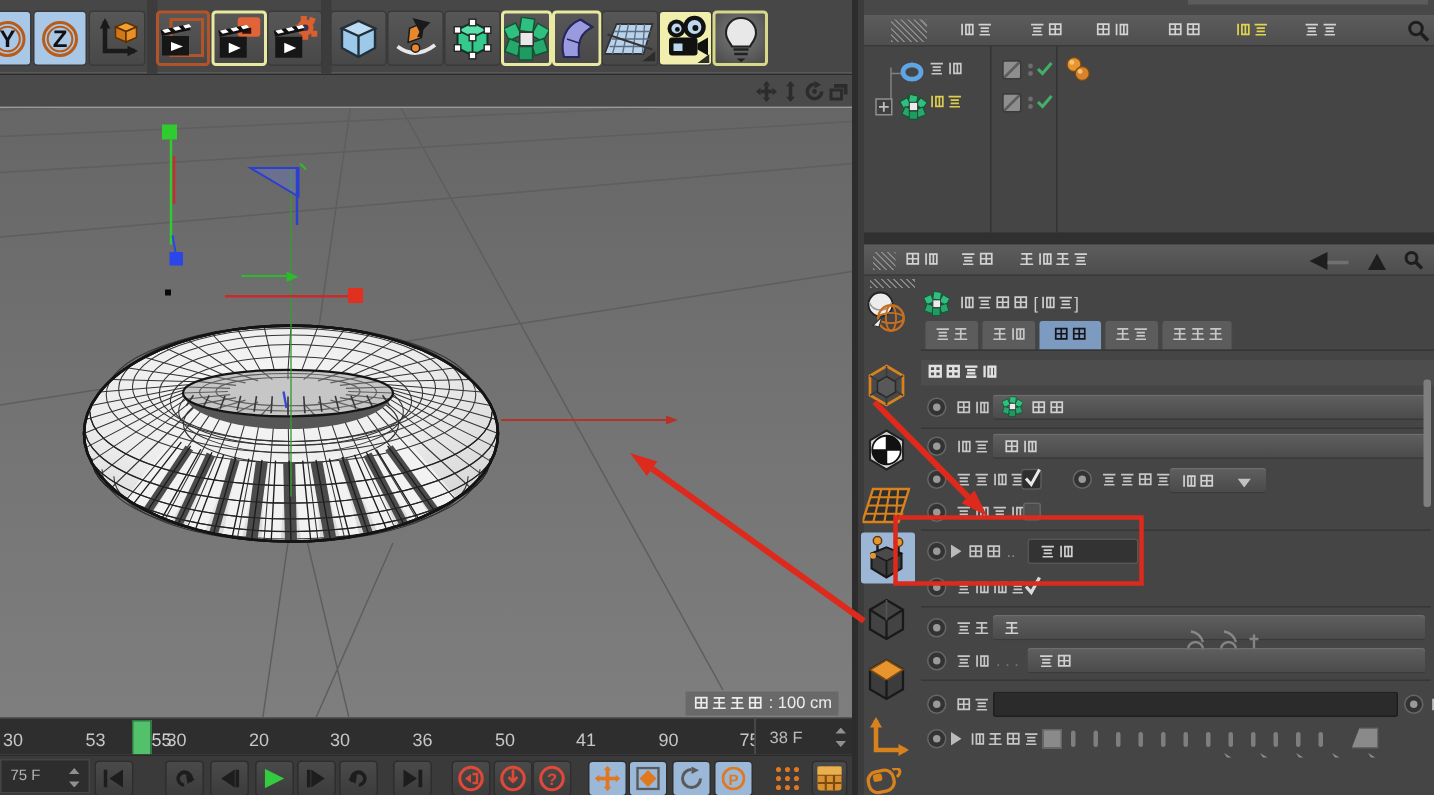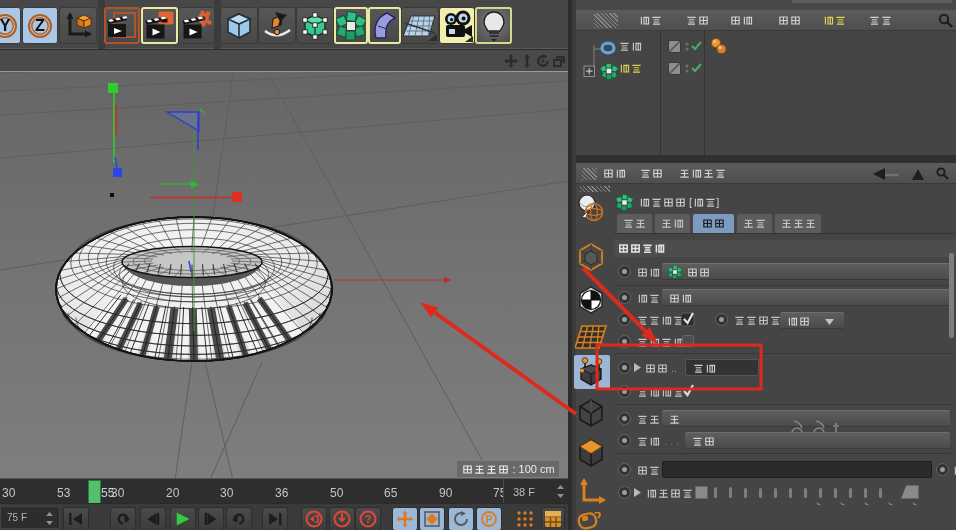--- a/index.html
+++ b/index.html
@@ -312,21 +312,21 @@
 </div>
 
 <div id="ruler" class="abs">
 
 <span class="abs" style="left:2px;top:7px">30</span>
       <span class="abs" style="left:57px;top:7px">53</span>
       <span class="abs" style="left:166px;top:7px">20</span>
       <span class="abs" style="left:220px;top:7px">30</span>
       <span class="abs" style="left:275px;top:7px">36</span>
       <span class="abs" style="left:330px;top:7px">50</span>
-      <span class="abs" style="left:384px;top:7px">65</span>
+      <span class="abs" style="left:384px;top:7px">41</span>
       <span class="abs" style="left:439px;top:7px">90</span>
       <span class="abs" style="left:493px;top:7px">75</span>
 <div class="abs" style="left:88px;top:1px;width:13px;height:24px;background:#53c06c;border:1px solid #2f7a42"></div>
 <span class="abs" style="left:101px;top:7px;color:#cfcfcf">55</span>
 <span class="abs" style="left:111px;top:7px">30</span>
 </div>
 <div id="f38" class="abs">38 F<svg class="abs" style="left:52px;top:6px" width="9" height="13" viewBox="0 0 9 13" fill="#909090">
         <path d="M4.5 0L8 4H1zM4.5 13L8 9H1z"></path>
       </svg></div>
 

